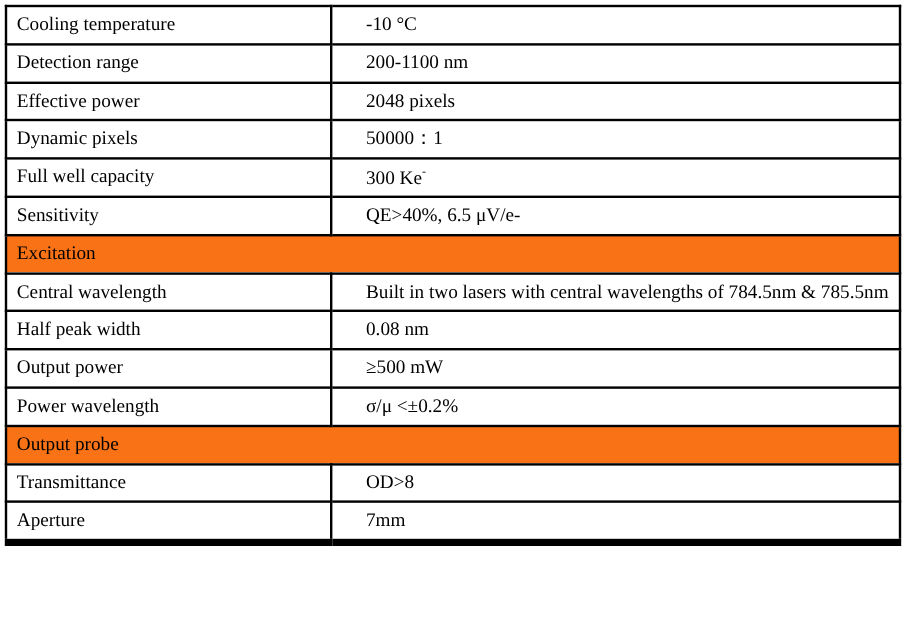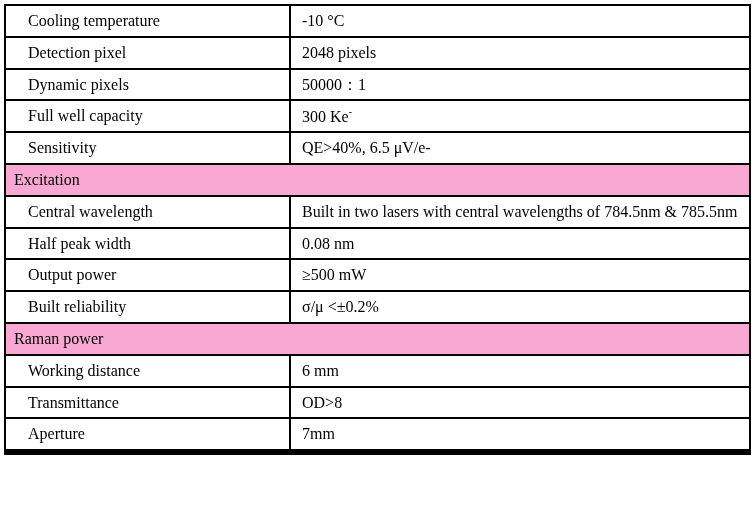--- a/index.html
+++ b/index.html
@@ -28,27 +28,27 @@
     border: 2px solid #000000;
     height: 29.8px;
     font-size: 16px;
     line-height: 1.1;
     vertical-align: middle;
     white-space: nowrap;
     overflow: hidden;
   }
   td.label-cell {
     width: 257px;
-    padding: 0 4px 0 22px;
+    padding: 0 4px 0 8px;
   }
   td.value-cell {
-    padding: 0 4px 0 11px;
+    padding: 0 4px 0 28px;
   }
   td.section-cell {
-    background: #f9a8d4;
+    background: #f97316;
     padding: 0 18px 0 8px;
   }
   tr.last-row td {
     border-bottom-width: 6px;
     font-family: Liberation Serif, serif;
   }
   sup.e-sup {
     font-size: 10px;
     position: relative;
     top: -1px;
@@ -59,21 +59,25 @@
 <body>
 
 <div class="page">
   <table class="spec-table">
     <tbody>
       <tr>
         <td class="label-cell"><span>Cooling temperature</span></td>
         <td class="value-cell"><span>-10 °C</span></td>
       </tr>
       <tr>
-        <td class="label-cell"><span>Detection pixel</span></td>
+        <td class="label-cell"><span>Detection range</span></td>
+        <td class="value-cell"><span>200-1100 nm</span></td>
+      </tr>
+      <tr>
+        <td class="label-cell"><span>Effective power</span></td>
         <td class="value-cell"><span>2048 pixels</span></td>
       </tr>
       <tr>
         <td class="label-cell"><span>Dynamic pixels</span></td>
         <td class="value-cell"><span>50000：1</span></td>
       </tr>
       <tr>
         <td class="label-cell"><span>Full well capacity</span></td>
         <td class="value-cell"><span>300 Ke</span><sup class="e-sup">-</sup></td>
       </tr>
@@ -90,29 +94,25 @@
       </tr>
       <tr>
         <td class="label-cell"><span>Half peak width</span></td>
         <td class="value-cell"><span>0.08 nm</span></td>
       </tr>
       <tr>
         <td class="label-cell"><span>Output power</span></td>
         <td class="value-cell"><span>≥500 mW</span></td>
       </tr>
       <tr>
-        <td class="label-cell"><span>Built reliability</span></td>
+        <td class="label-cell"><span>Power wavelength</span></td>
         <td class="value-cell"><span>σ/μ &lt;±0.2%</span></td>
       </tr>
       <tr class="section-row">
-        <td class="section-cell" colspan="2"><span>Raman power</span></td>
-      </tr>
-      <tr>
-        <td class="label-cell"><span>Working distance</span></td>
-        <td class="value-cell"><span>6 mm</span></td>
+        <td class="section-cell" colspan="2"><span>Output probe</span></td>
       </tr>
       <tr>
         <td class="label-cell"><span>Transmittance</span></td>
         <td class="value-cell"><span>OD&gt;8</span></td>
       </tr>
       <tr class="last-row">
         <td class="label-cell"><span>Aperture</span></td>
         <td class="value-cell"><span>7mm</span></td>
       </tr>
     </tbody>

